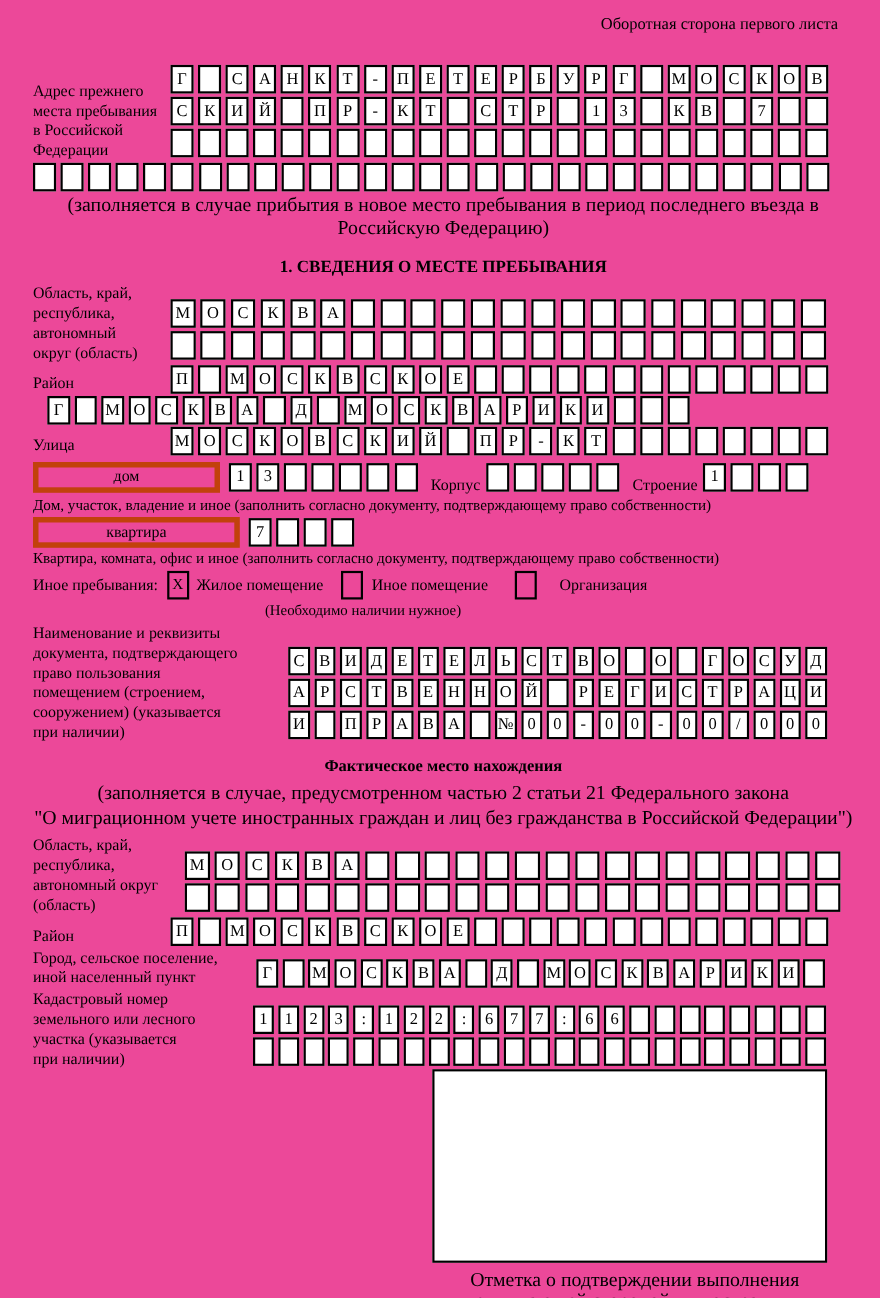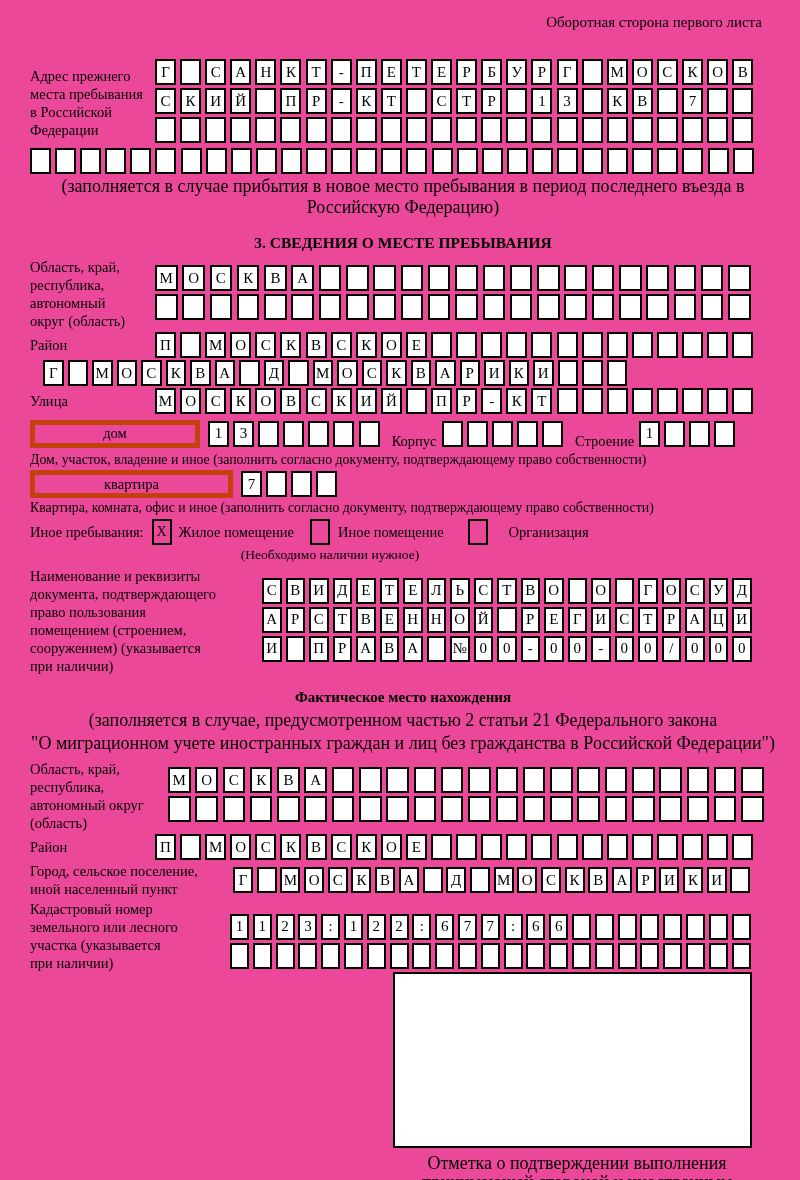--- a/index.html
+++ b/index.html
@@ -3,21 +3,21 @@
 <meta charset="utf-8">
 <style>
   html,body{margin:0;padding:0;background:#fff;}
   .page{
     width:800px;height:1180px;box-sizing:border-box;
     padding:14px 24px 0 30px;background:#ec4899;color:#000;
     font-family:Liberation Serif, serif;
     overflow:hidden;position:relative;
   }
   .corner{font-size:15px;text-align:right;padding-right:14px;margin-bottom:28px;}
-  .frow{display:flex;align-items:center;}
+  .frow{display:flex;align-items:flex-end;}
   .lbl{font-size:14.5px;line-height:18px;white-space:pre-line;flex:none;}
   .w125{width:125px}.w232{width:232px}.w203{width:203px}.w200{width:200px}
   .stack{display:flex;flex-direction:column;}
   .stack .boxrow{margin-bottom:3px;}
   .boxrow{display:flex;flex:none;}
   .cell{box-sizing:border-box;flex:none;border:2px solid #000;height:26px;
         display:flex;align-items:center;justify-content:center;font-size:15px;background:#fff;}
   .p25 .cell{width:21px;margin-right:4.1px;}
   .p27 .cell{width:22.5px;margin-right:4.8px;}
   .p245 .cell{width:20.5px;margin-right:4px;}
@@ -164,21 +164,21 @@
       <span class="cell"></span>
       <span class="cell"></span>
       <span class="cell"></span>
       <span class="cell"></span>
       <span class="cell"></span>
       <span class="cell"></span>
       <span class="cell"></span>
     </div>
   <div class="caption">(заполняется в случае прибытия в новое место пребывания в период последнего въезда в Российскую Федерацию)</div>
 
-  <div class="sec-title">3. СВЕДЕНИЯ О МЕСТЕ ПРЕБЫВАНИЯ</div>
+  <div class="sec-title">1. СВЕДЕНИЯ О МЕСТЕ ПРЕБЫВАНИЯ</div>
 
   <div class="frow">
     <div class="lbl w125">Область, край,
 республика,
 автономный
 округ (область)</div>
     <div class="stack">
       <div class="boxrow p27">
           <span class="cell">М</span>
           <span class="cell">О</span>
@@ -342,21 +342,21 @@
     <div class="boxrow p25">
         <span class="cell">1</span>
         <span class="cell"></span>
         <span class="cell"></span>
         <span class="cell"></span>
       </div>
   </div>
   <div class="caption-left">Дом, участок, владение и иное (заполнить согласно документу, подтверждающему право собственности)</div>
 
   <div class="domrow mt2">
-    <div class="bigbox" style="width:203px">квартира</div>
+    <div class="bigbox" style="width:188px">квартира</div>
     <div class="boxrow p25" style="margin-left:8px">
         <span class="cell">7</span>
         <span class="cell"></span>
         <span class="cell"></span>
         <span class="cell"></span>
       </div>
   </div>
   <div class="caption-left">Квартира, комната, офис и иное (заполнить согласно документу, подтверждающему право собственности)</div>
 
   <div class="stayrow">

